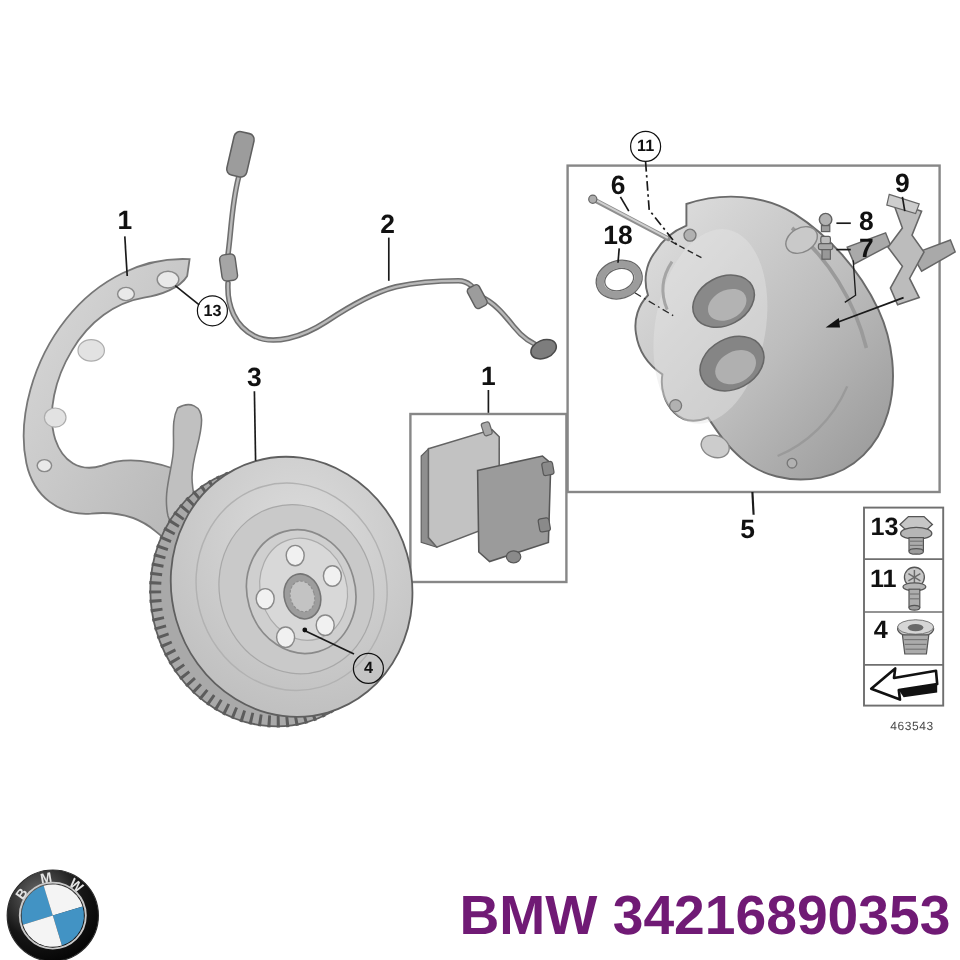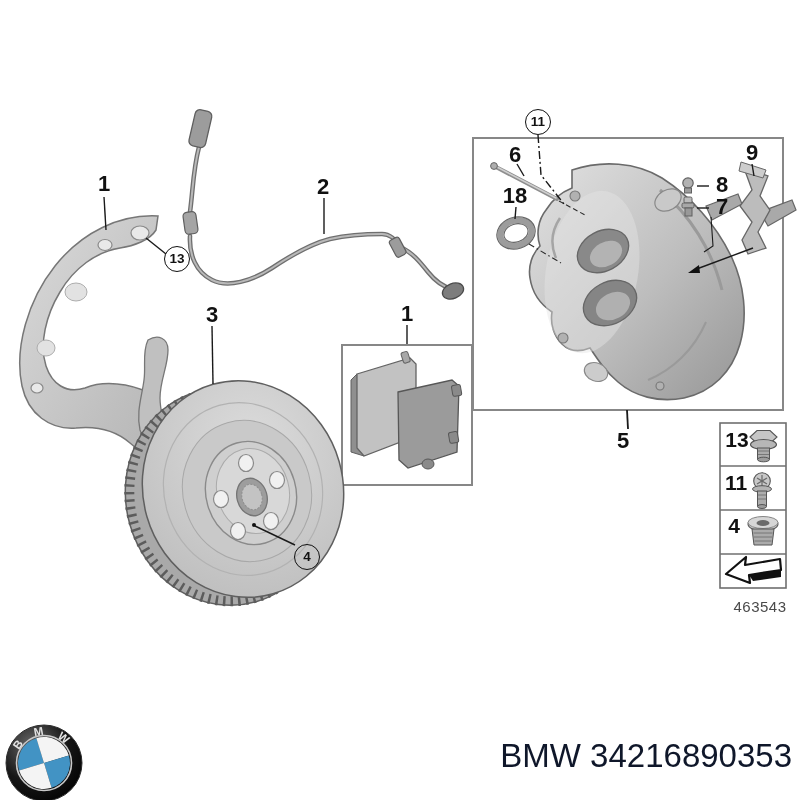--- a/index.html
+++ b/index.html
@@ -5,23 +5,23 @@
   html,body{margin:0;padding:0;background:#fff;}
   #stage{position:relative;width:800px;height:800px;background:#ffffff;overflow:hidden;
          font-family:"Liberation Sans",sans-serif;}
   svg{display:block;}
   .abs{position:absolute;}
   .callout{position:absolute;transform:translate(-50%,-50%);font-weight:800;
            font-size:22px;color:#111;letter-spacing:0;line-height:1;}
   .callout.circled{width:24px;height:24px;border:1.7px solid #111;border-radius:50%;
            display:flex;align-items:center;justify-content:center;font-size:13.5px;font-weight:800;}
   .legend-num{position:absolute;transform:translate(-50%,-50%);font-weight:800;font-size:21px;color:#111;}
-  .diagram-code{position:absolute;transform:translate(-50%,-50%);font-size:15px;color:#4a4a4a;letter-spacing:.5px;}
-  .part-number{position:absolute;top:739px;right:8px;font-size:33px;font-weight:400;
-           color:#0f172a;line-height:1;letter-spacing:0;}
+  .diagram-code{position:absolute;transform:translate(-50%,-50%);font-size:10px;color:#4a4a4a;letter-spacing:.5px;}
+  .part-number{position:absolute;top:739px;right:8px;font-size:46px;font-weight:700;
+           color:#701a75;line-height:1;letter-spacing:0;}
 </style>
 </head>
 <body>
 
 <div id="stage">
 
   <svg class="abs" style="left:0;top:0" width="800" height="700" viewBox="0 0 800 700">
     <defs>
       <radialGradient id="gDisc" cx="60%" cy="32%" r="80%">
         <stop offset="0%" stop-color="#dcdcdc"></stop>

